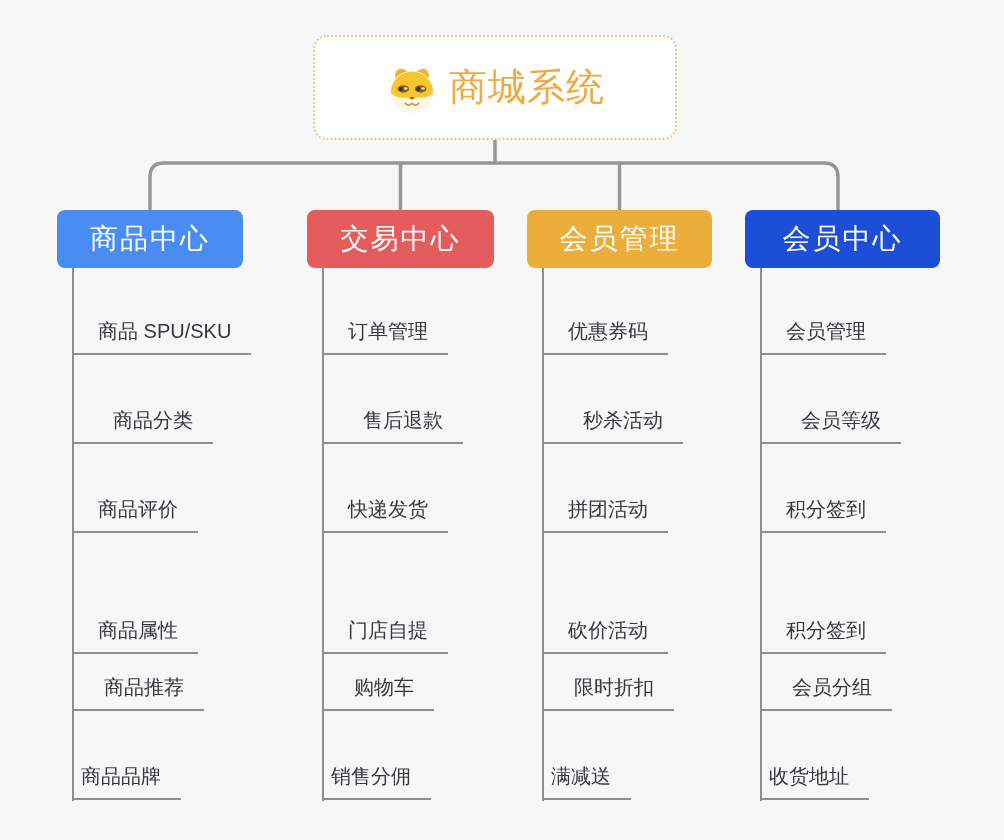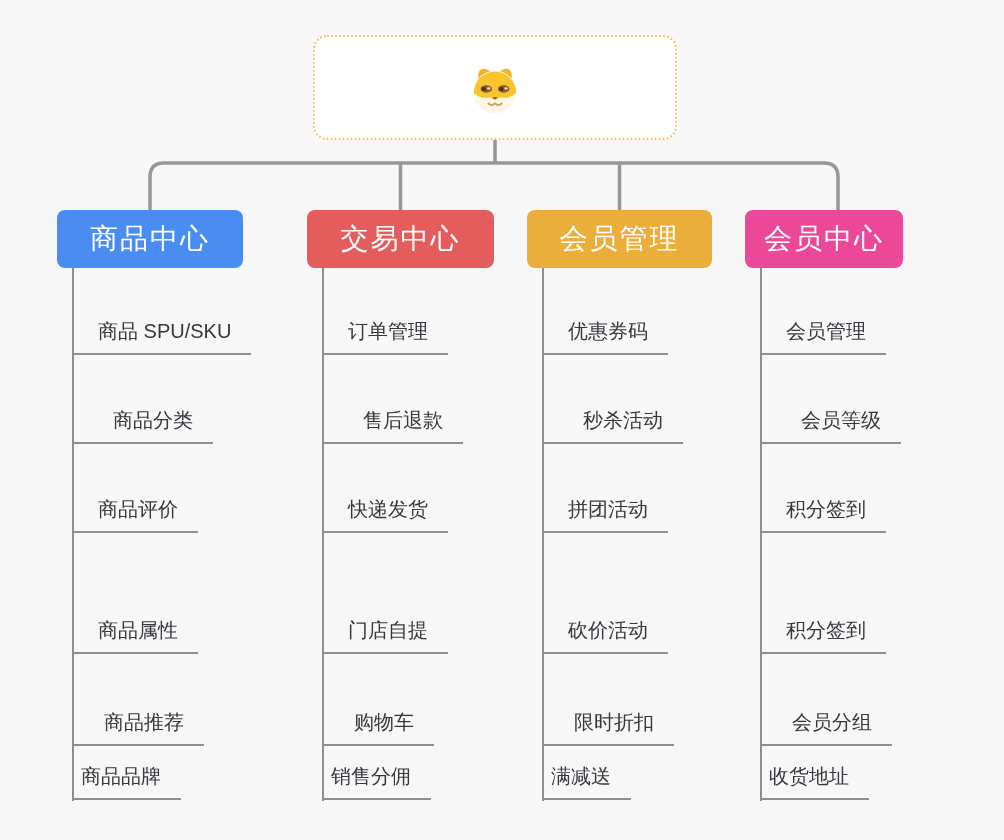--- a/index.html
+++ b/index.html
@@ -32,21 +32,21 @@
   .header{
     position:absolute;top:210px;height:58px;
     border-radius:8px;
     display:flex;align-items:center;justify-content:center;
     color:#ffffff;font-size:28px;font-weight:500;letter-spacing:2px;
     white-space:nowrap;box-sizing:border-box;
   }
   .h0{left:57px;width:186px;background:#4a8df2;}
   .h1{left:307px;width:187px;background:#e45c5c;}
   .h2{left:527px;width:185px;background:#ecae3b;}
-  .h3{left:745px;width:158px;background:#ec4899;}
+  .h3{left:745px;width:195px;background:#1d4ed8;}
 
   
   .column{position:absolute;top:0;height:840px;width:1px;}
   .col0{left:72px;}
   .col1{left:322px;}
   .col2{left:542px;}
   .col3{left:760px;}
 
   .vline{
     position:absolute;left:0;top:268px;width:2px;height:533px;
@@ -56,21 +56,21 @@
     position:absolute;left:0;
     font-size:20px;line-height:28px;color:#34373c;
     padding:0 20px 8px 26px;
     border-bottom:2px solid #8f8f8f;
     white-space:nowrap;
   }
   .r0{top:317px;}
   .r1{top:406px;padding-left:41px;}
   .r2{top:495px;}
   .r3{top:616px;}
-  .r4{top:708px;padding-left:32px;}
+  .r4{top:673px;padding-left:32px;}
   .r5{top:762px;padding-left:9px;}
 </style>
 </head>
 <body>
 
 <div class="canvas">
 
   <svg class="connectors" viewBox="0 0 1004 840" xmlns="http://www.w3.org/2000/svg">
     <g stroke="#969696" stroke-width="3.5" fill="none">
       <path d="M495 140 V163"></path>
@@ -88,20 +88,21 @@
       <path d="M6 31 A22 22 0 0 1 50 31 Q43 38 33 35.5 Q28 40 23 35.5 Q13 38 6 31 Z" fill="#f8c62c"></path>
       <ellipse cx="19" cy="27" rx="6" ry="3.8" fill="#8a5a28"></ellipse>
       <circle cx="16.5" cy="27" r="2.1" fill="#46311a"></circle>
       <ellipse cx="21.5" cy="26.5" rx="2" ry="1.2" fill="#f3e2ae"></ellipse>
       <ellipse cx="37" cy="27" rx="6" ry="3.8" fill="#8a5a28"></ellipse>
       <circle cx="34.5" cy="27" r="2.1" fill="#46311a"></circle>
       <ellipse cx="39.5" cy="26.5" rx="2" ry="1.2" fill="#f3e2ae"></ellipse>
       <path d="M25.6 36.2 Q28 34.5 30.4 36.2 Q28 39.6 25.6 36.2 Z" fill="#8a5a28"></path>
       <path d="M21 42 Q24.5 45.5 28 42 Q31.5 45.5 35 42" stroke="#c89e58" stroke-width="1.8" fill="none" stroke-linecap="round"></path>
     </svg>
+    <span class="root-title">商城系统</span>
   </div>
 
   <div class="header h1">交易中心</div>
   <div class="header h0">商品中心</div>
   <div class="header h2">会员管理</div>
   <div class="header h3">会员中心</div>
 
   <div class="column col0">
     <div class="vline"></div>
     <div class="item r0">商品 SPU/SKU</div>

